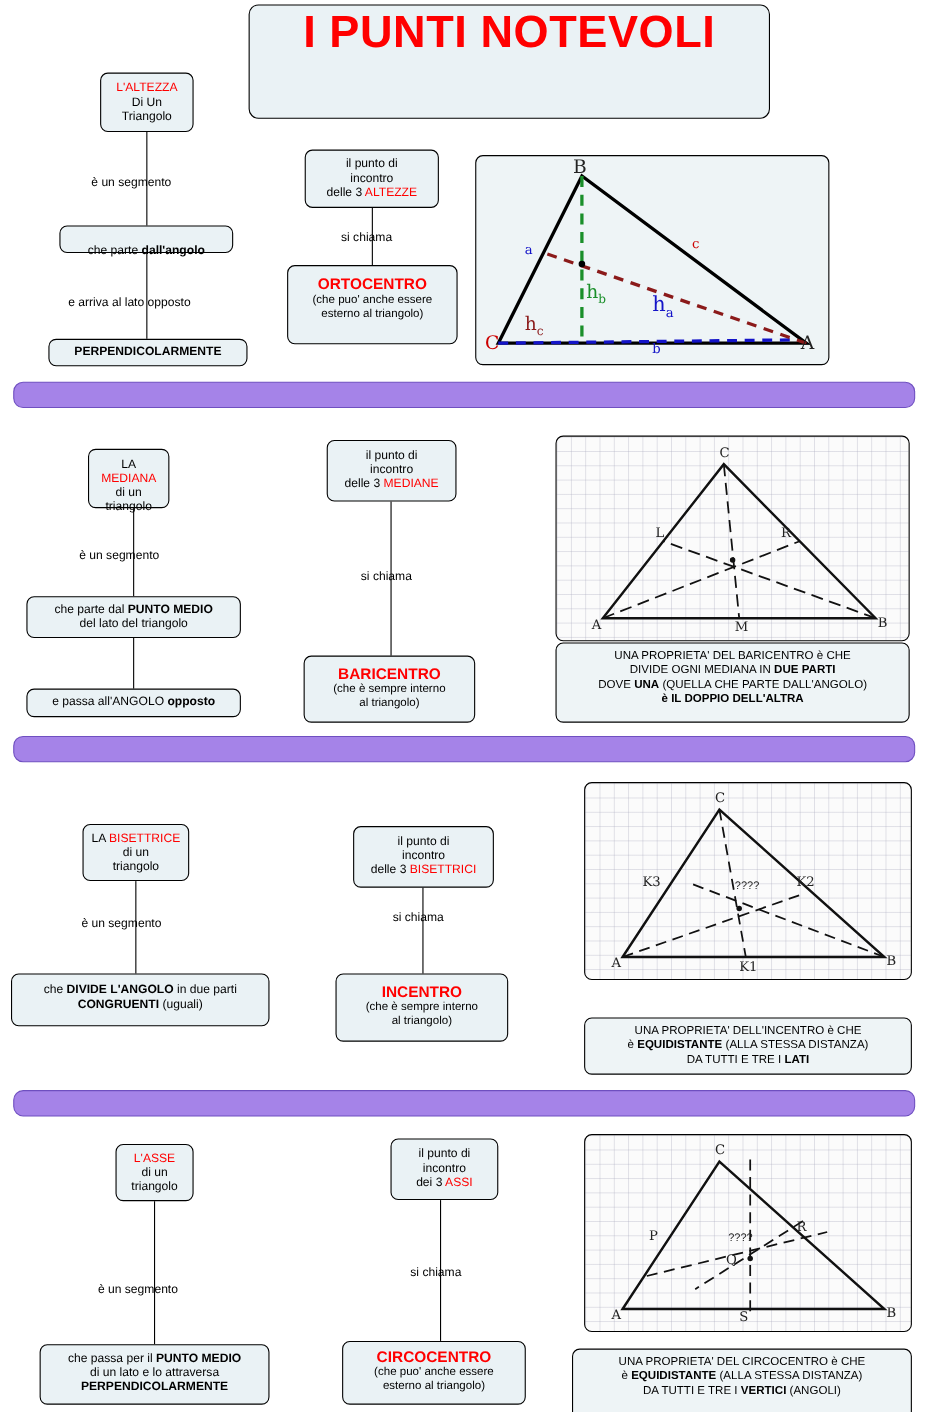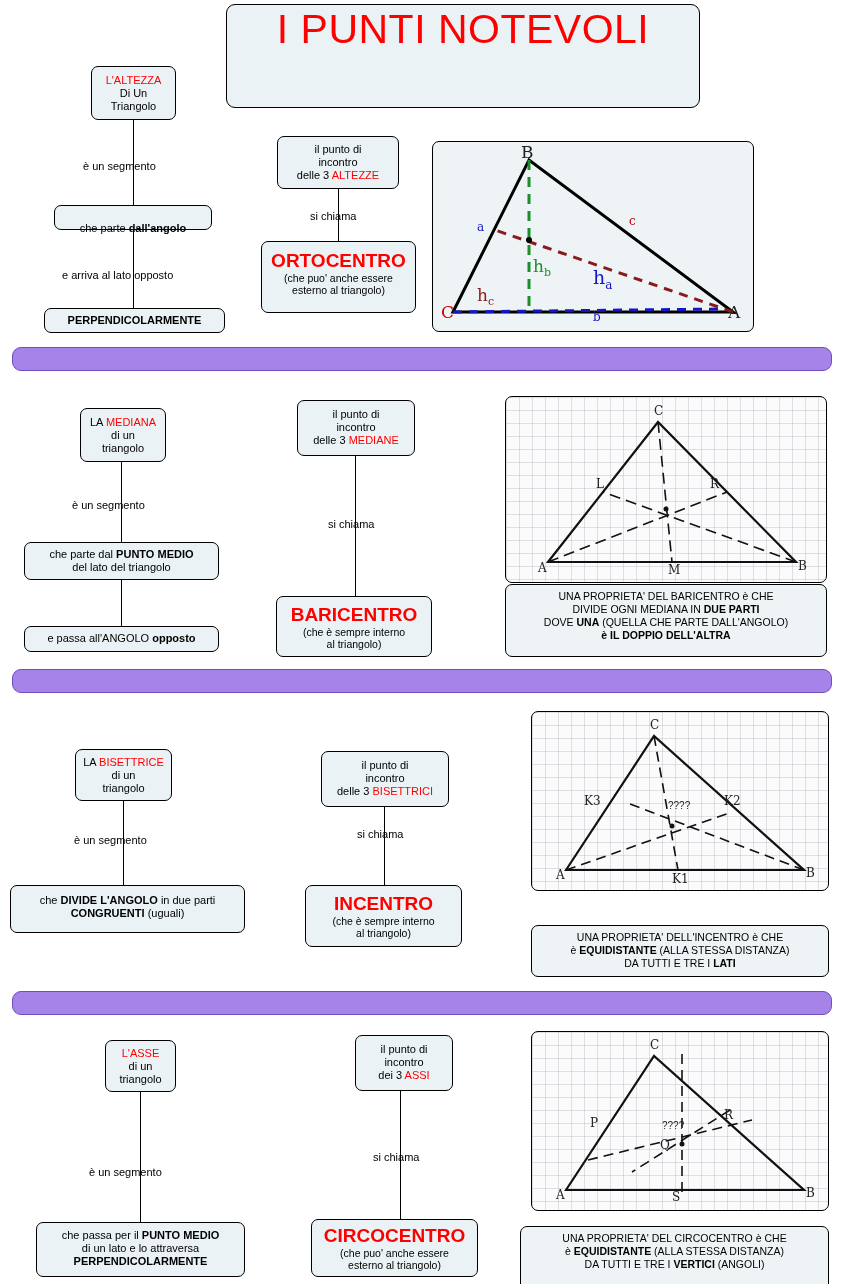--- a/index.html
+++ b/index.html
@@ -41,21 +41,21 @@
     line-height: 1.08;
     padding-top: 2px;
     letter-spacing: 0.5px;
   }
 
   .red { color: #ff0000; }
   .b { font-weight: bold; }
   .big-red {
     color: #ff0000;
     font-weight: bold;
-    font-size: 19px;
+    font-size: 14px;
     line-height: 1.1;
   }
   .sub { font-size: 10.5px; color: #000; font-weight: normal; }
 
   .sep {
     position: absolute;
     background: #a583e8;
     border: 1px solid #6f4fc0;
     border-radius: 9px;
     height: 22px;
@@ -102,21 +102,21 @@
   .fig-label {
     position: absolute;
     font-family: "DejaVu Serif", serif;
     font-size: 12px;
     color: #222;
   }
 </style>
 </head>
 <body>
 
-<div class="title-box" style="left:226px; top:4px; width:474px; height:104px;">
+<div class="title-box" style="left:226px; top:4px; width:474px; height:104px;font-weight:bold;">
   <div>I PUNTI NOTEVOLI</div>
 </div>
 
 <div class="box" style="left:91px; top:66px; width:85px; height:54px; padding-top:7px;">
   <div class="red">L'ALTEZZA</div>
   <div>Di Un</div>
   <div>Triangolo</div>
 </div>
 <div class="conn" style="left:133px; top:120px; height:85px;"></div>
 <div class="lbl" style="left:83px; top:160px;">è un segmento</div>
@@ -159,21 +159,21 @@
   <span class="fig-label" style="left:44px; top:78px; color:#1414c8;">a</span>
   <span class="fig-label" style="left:160px; top:168px; color:#1414c8;">b</span>
   <span class="fig-label" style="left:196px; top:72px; color:#cc0000;">c</span>
   <span class="fig-label" style="left:100px; top:114px; color:#1a8f2a; font-size:17px;"><span>h</span><sub style="font-size:11px;">b</sub></span>
   <span class="fig-label" style="left:160px; top:124px; color:#1414c8; font-size:19px;"><span>h</span><sub style="font-size:12px;">a</sub></span>
   <span class="fig-label" style="left:44px; top:143px; color:#8b1a1a; font-size:17px;"><span>h</span><sub style="font-size:11px;">c</sub></span>
 </div>
 
 <div class="sep" style="left:12px; top:347px; width:818px;"></div>
 
-<div class="box" style="left:80px; top:408px; width:86px; height:54px; padding-top:7px;">
+<div class="box" style="left:80px; top:408px; width:74px; height:54px; padding-top:7px;">
   <div><span>LA </span><span class="red">MEDIANA</span></div>
   <div>di un</div>
   <div>triangolo</div>
 </div>
 <div class="conn" style="left:121px; top:462px; height:80px;"></div>
 <div class="lbl" style="left:72px; top:499px;">è un segmento</div>
 
 <div class="box" style="left:24px; top:542px; width:195px; height:38px; padding-top:5px;">
   <div><span>che parte dal </span><span class="b">PUNTO MEDIO</span></div>
   <div>del lato del triangolo</div>

